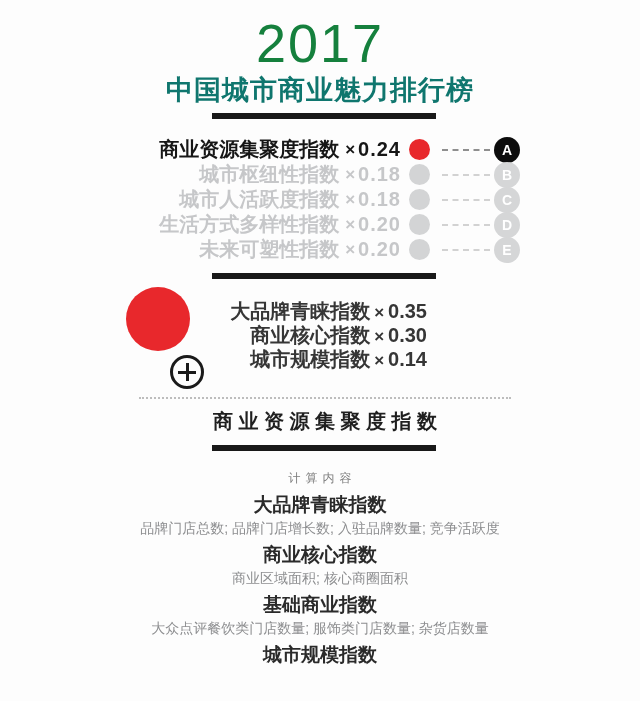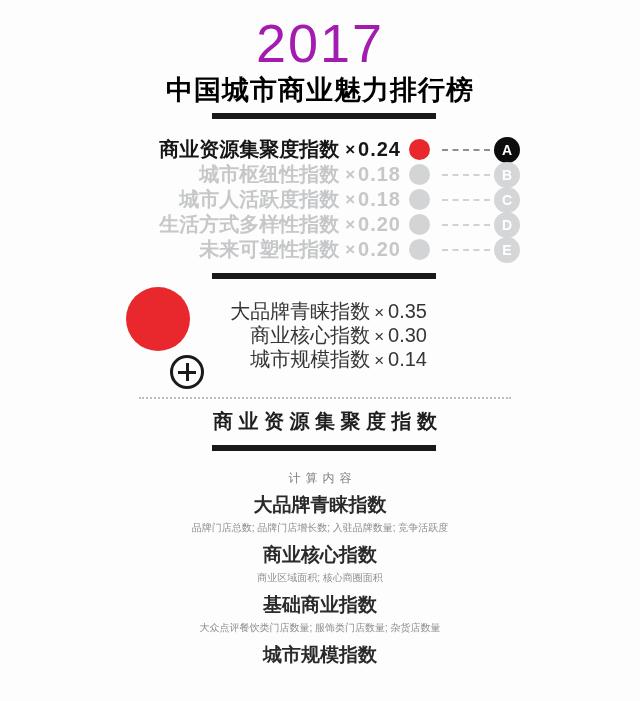--- a/index.html
+++ b/index.html
@@ -1,23 +1,23 @@
 <!DOCTYPE html>
 <html><head>
 <meta charset="utf-8">
 <style>
   html, body { margin:0; padding:0; background:#ffffff; }
   body { font-family:"Liberation Sans","DejaVu Sans",sans-serif; }
   .page { position:relative; width:640px; height:701px; background:#fdfdfd; overflow:hidden; }
 
   
   .year { position:absolute; top:12px; left:0; right:0; text-align:center;
-          font-size:54px; font-weight:300; color:#a21caf; letter-spacing:2px; }
+          font-size:54px; font-weight:300; color:#15803d; letter-spacing:2px; }
   .title { position:absolute; top:72px; left:0; right:0; margin:0; text-align:center;
-           font-size:27px; font-weight:700; color:#000000; letter-spacing:1px; }
+           font-size:27px; font-weight:700; color:#0f766e; letter-spacing:1px; }
   .rule { position:absolute; left:212px; width:224px; height:6px; background:#191919; }
   .rule1 { top:113px; } .rule2 { top:273px; } .rule3 { top:445px; }
 
   
   .weights { position:absolute; top:137px; left:0; right:0; padding-right:120px; }
   .w-row { display:flex; justify-content:flex-end; align-items:center; height:25px;
            font-size:20px; font-weight:700; color:#c6c7c9; white-space:nowrap; }
   .w-times { margin:0 3px 0 6px; font-size:17px; }
   .w-val { letter-spacing:1px; }
   .w-dot { width:21px; height:21px; border-radius:50%; background:#d3d4d5;
@@ -36,37 +36,37 @@
                 border-radius:50%; background:#e8282c; }
   .plus { position:absolute; left:170px; top:355px; width:34px; height:34px;
           box-sizing:border-box; border:3px solid #1a1a1a; border-radius:50%; }
   .plus::before { content:""; position:absolute; left:5px; right:5px; top:50%;
                   margin-top:-1.5px; height:3px; background:#1a1a1a; }
   .plus::after  { content:""; position:absolute; top:5px; bottom:5px; left:50%;
                   margin-left:-1.5px; width:3px; background:#1a1a1a; }
   .plus .sr { position:absolute; width:1px; height:1px; overflow:hidden; clip:rect(0 0 0 0); }
 
   .breakdown { position:absolute; top:299px; right:213px; text-align:right; }
-  .b-row { height:24px; line-height:24px; font-size:20px; font-weight:400;
+  .b-row { height:24px; line-height:24px; font-size:20px; font-weight:700;
            color:#363636; white-space:nowrap; }
   .b-times { margin:0 4px; font-size:17px; }
 
   .dotted-sep { position:absolute; top:397px; left:139px; width:372px; height:0;
                 border-top:2px dotted #bdbdbd; }
   .result-title { position:absolute; top:408px; left:213px; font-size:20px; font-weight:700;
                   color:#1f1f1f; letter-spacing:5.5px; white-space:nowrap; }
 
   
   .calc-label { position:absolute; top:470px; left:0; right:0; text-align:center;
                 font-size:12px; font-weight:400; color:#7c7c7c;
                 letter-spacing:5px; text-indent:5px; }
   .groups { position:absolute; top:492px; left:0; right:0; text-align:center; }
   .group { margin-bottom:3px; }
   .g-title { font-size:19px; font-weight:700; color:#2a2a2a; line-height:25px; }
-  .g-items { font-size:10px; color:#8d8e90; line-height:22px; }
+  .g-items { font-size:14px; color:#8d8e90; line-height:22px; }
 </style>
 </head>
 <body>
 
 <div class="page">
 
   <div class="year">2017</div>
   <h1 class="title">中国城市商业魅力排行榜</h1>
   <div class="rule rule1"></div>
 

